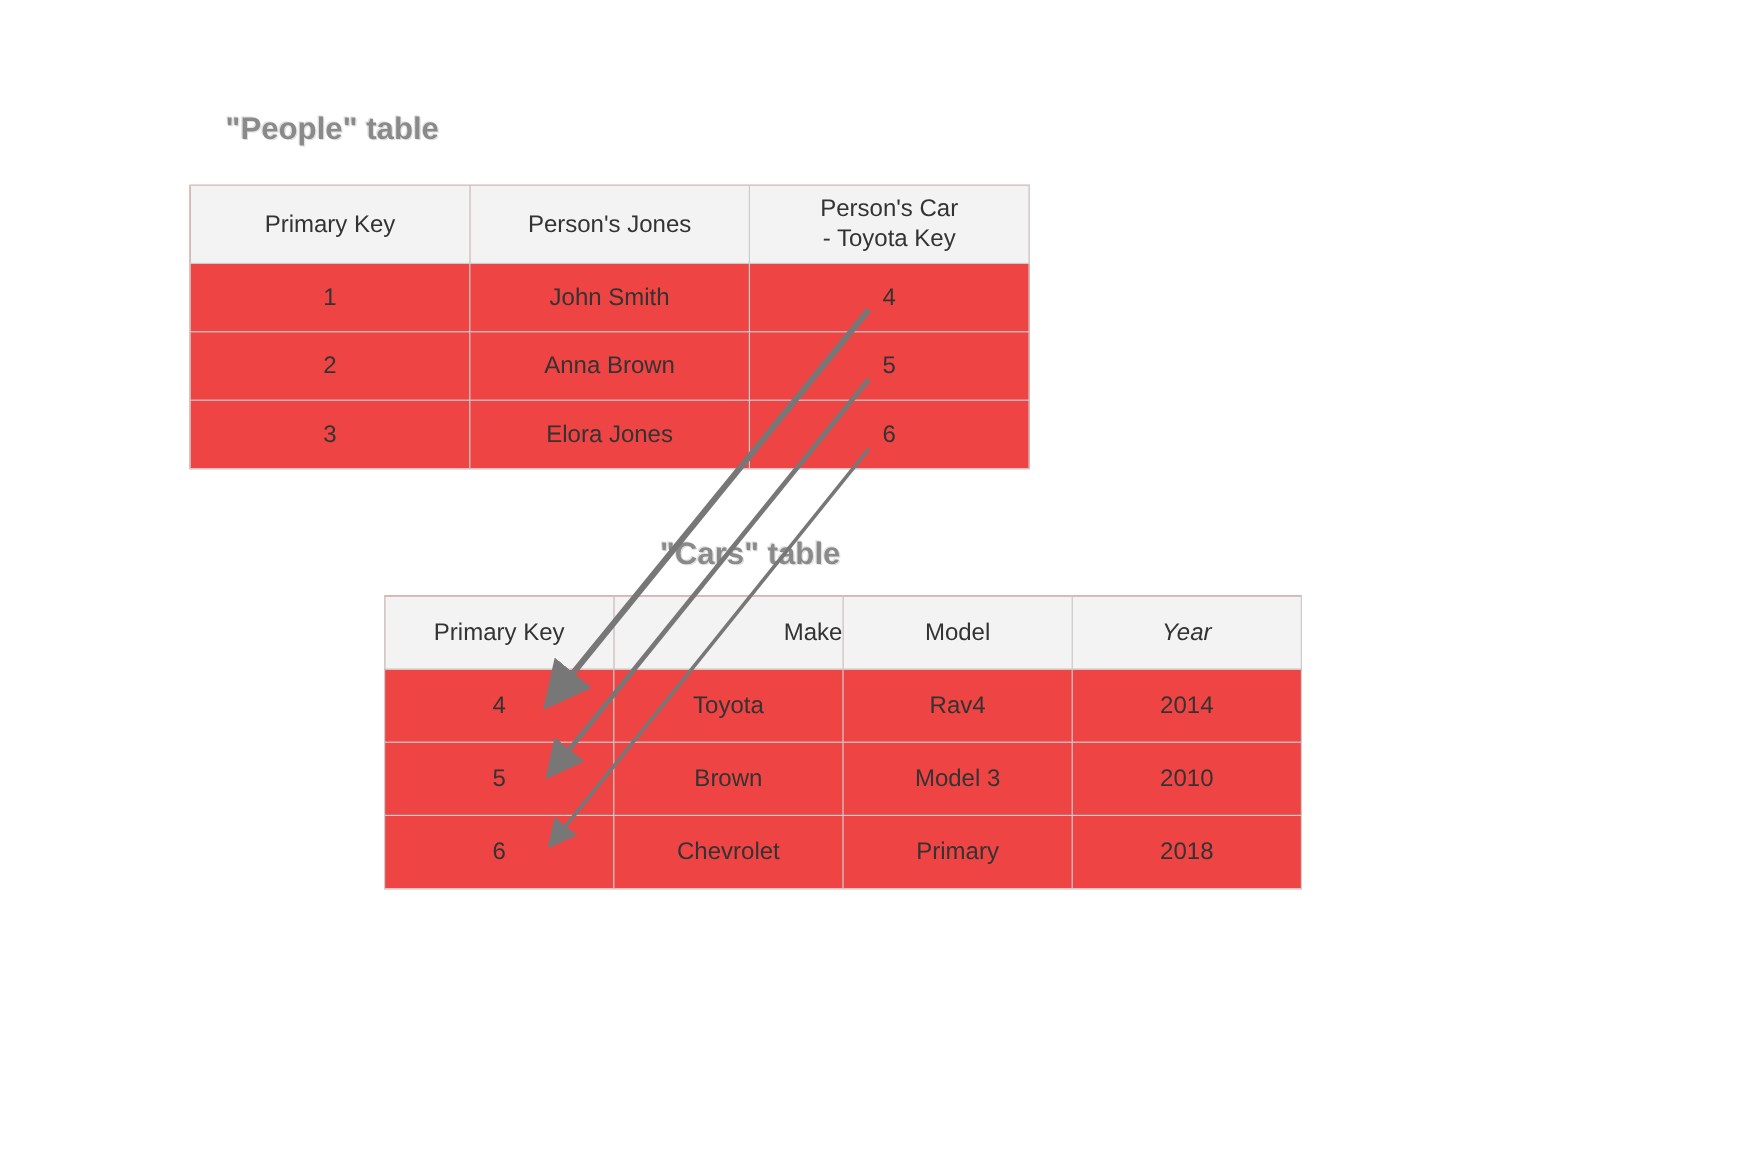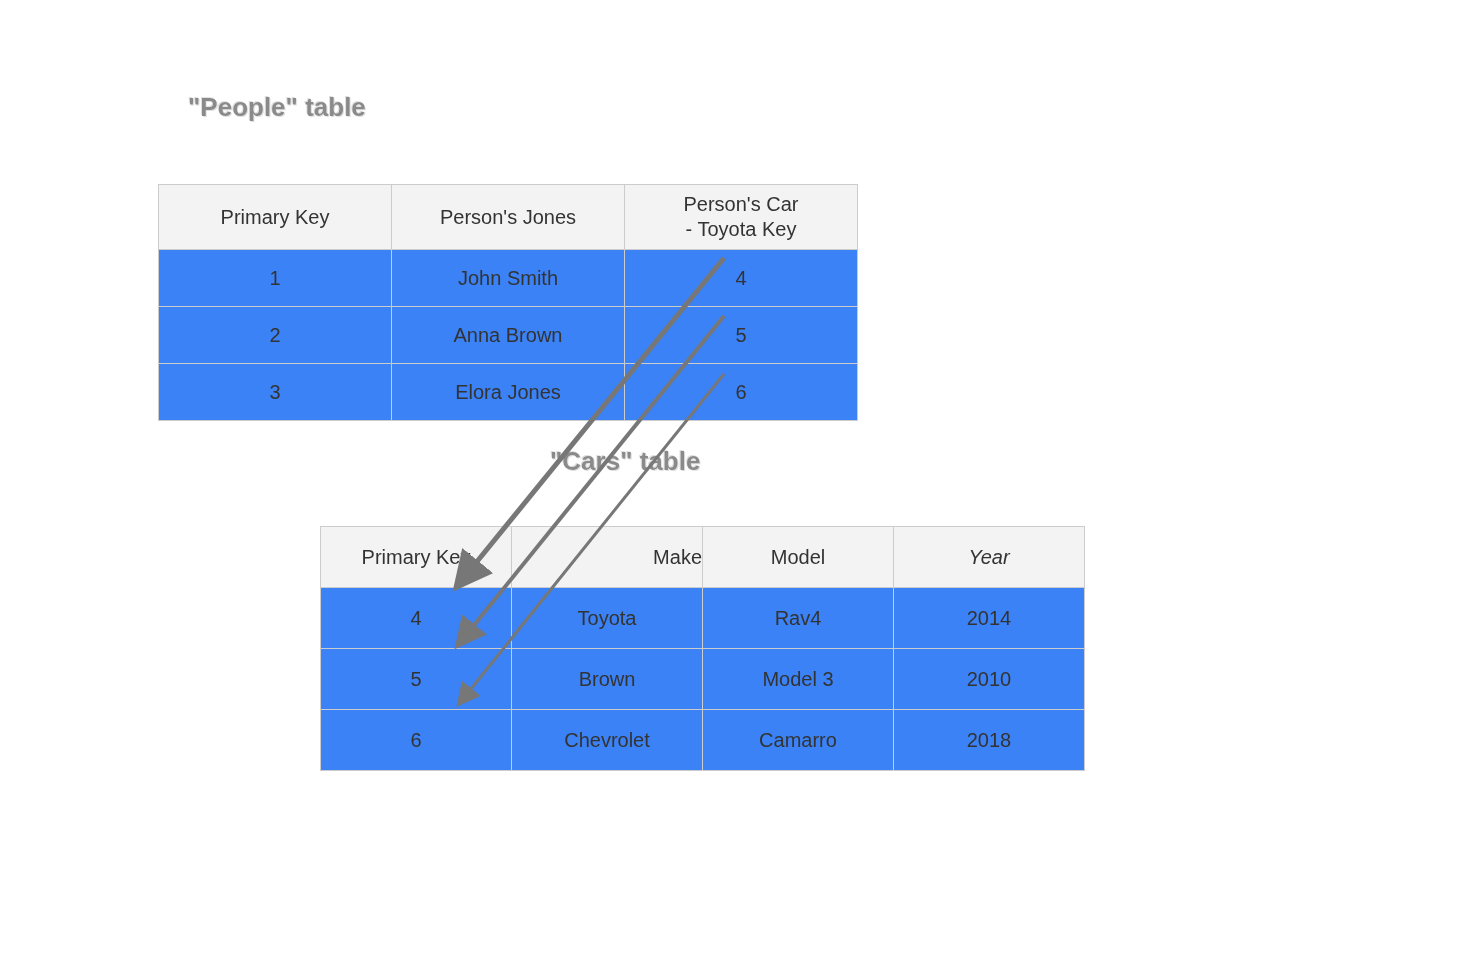--- a/index.html
+++ b/index.html
@@ -1,18 +1,18 @@
 <!DOCTYPE html>
 <html><head>
 <meta charset="utf-8">
 <style>
   html,body{margin:0;padding:0;width:1458px;height:972px;background:#fff;font-family:Arial,Helvetica,sans-serif;color:#333;}
   .canvas{position:relative;width:1458px;height:972px;}
   .title{position:absolute;font-size:26px;font-weight:bold;color:#8a8a8a;text-shadow:0 0 1px #fff,1px 1px 0 #ddd,-1px -1px 0 #ddd;}
-  table{border-collapse:collapse;position:absolute;background:#3b82f6;margin-top:30px;}
+  table{border-collapse:collapse;position:absolute;background:#ef4444;}
   th,td{border:1px solid #ccc;text-align:center;font-size:20px;font-weight:normal;color:#333;padding:0;}
   th{background:#f3f3f3;}
   .people-table th, .people-table td{height:56px;}
   .people-table th{height:64px;}
   .cars-table th, .cars-table td{height:60px;}
   .people-table .col1{width:232px;}
   .people-table .col2{width:232px;}
   .people-table .col3{width:232px;}
   .cars-table .col1{width:190px;}
   .cars-table .col2{width:190px;text-align:right;}
@@ -78,21 +78,21 @@
       </tr>
       <tr>
         <td>5</td>
         <td>Brown</td>
         <td>Model 3</td>
         <td>2010</td>
       </tr>
       <tr>
         <td>6</td>
         <td>Chevrolet</td>
-        <td>Camarro</td>
+        <td>Primary</td>
         <td>2018</td>
       </tr>
     </tbody>
   </table>
 
   <svg class="arrows" width="1458" height="972">
     <defs>
       <marker id="arrowhead" markerWidth="8" markerHeight="8" refX="5" refY="4" orient="auto" markerUnits="strokeWidth">
         <path d="M0,0 L8,4 L0,8 Z" fill="#777"></path>
       </marker>

